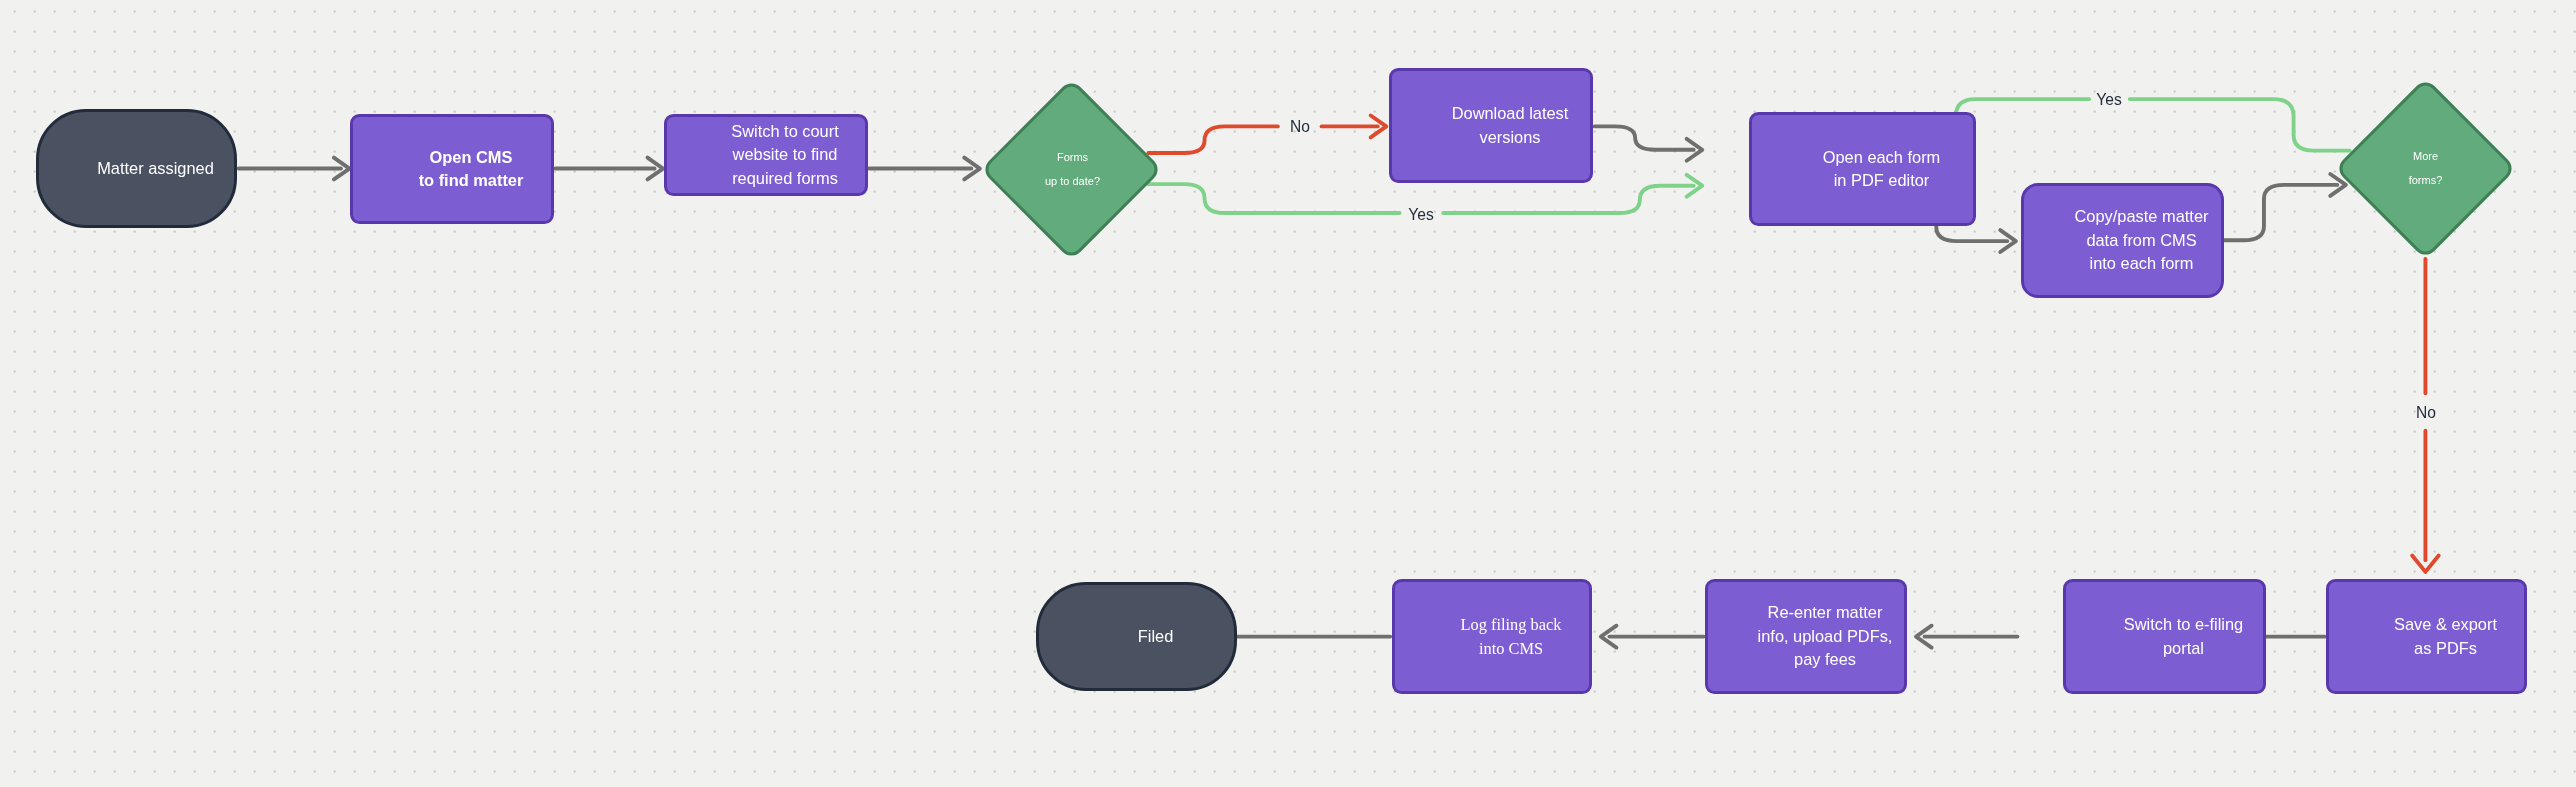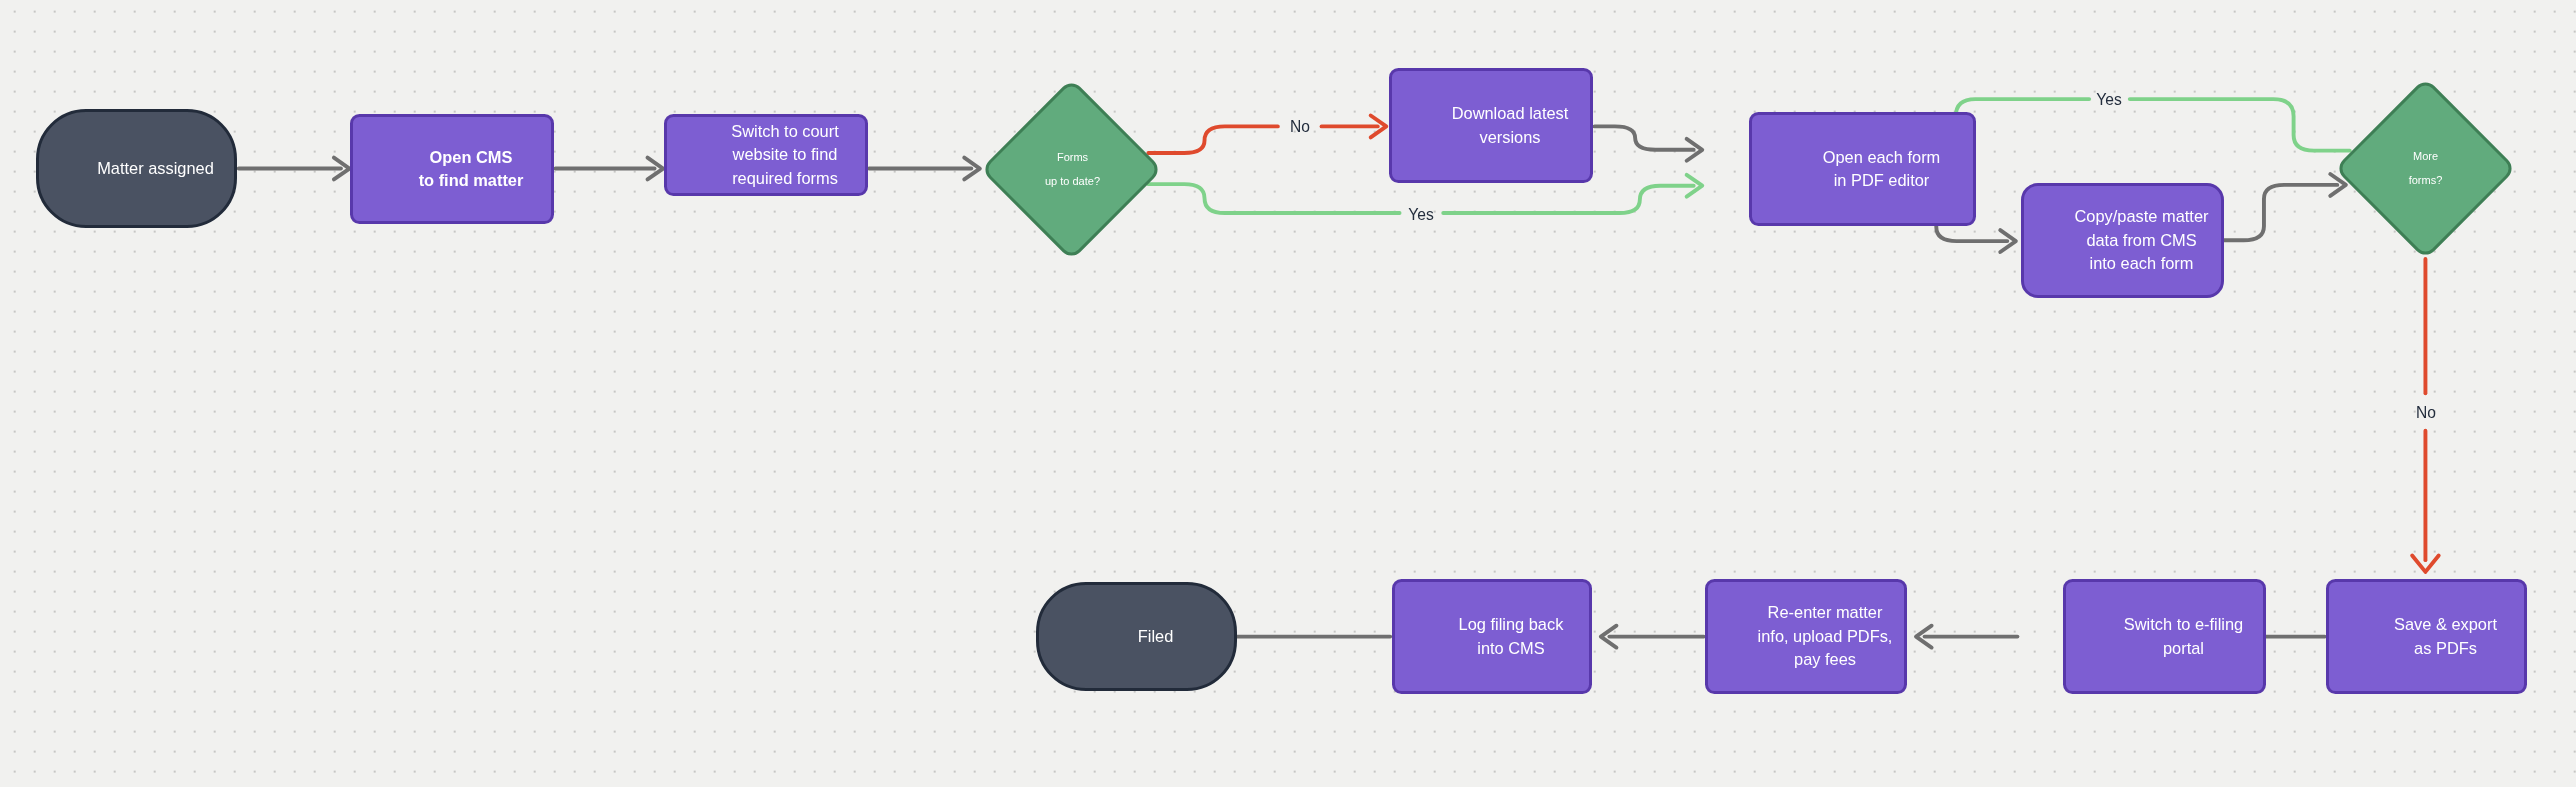--- a/index.html
+++ b/index.html
@@ -178,21 +178,21 @@
     <span class="node-label">Switch to e-filing
 portal</span>
   </div>
 
   <div class="node process" style="left:1705px;top:579px;width:202px;height:115px;">
     <span class="node-label">Re-enter matter
 info, upload PDFs,
 pay fees</span>
   </div>
 
-  <div class="node process" style="left:1392px;top:579px;width:200px;height:115px;">
+  <div class="node process" style="left:1392px;top:579px;width:200px;height:115px;font-family:Liberation Serif, serif;">
     <span class="node-label">Log filing back
 into CMS</span>
   </div>
 
   <div class="node terminator" style="left:1036px;top:582px;width:201px;height:109px;">
     <span class="node-label">Filed</span>
   </div>
 
   <div class="edge-label" style="left:1300px;top:126px;">No</div>
   <div class="edge-label" style="left:1421px;top:214px;">Yes</div>

